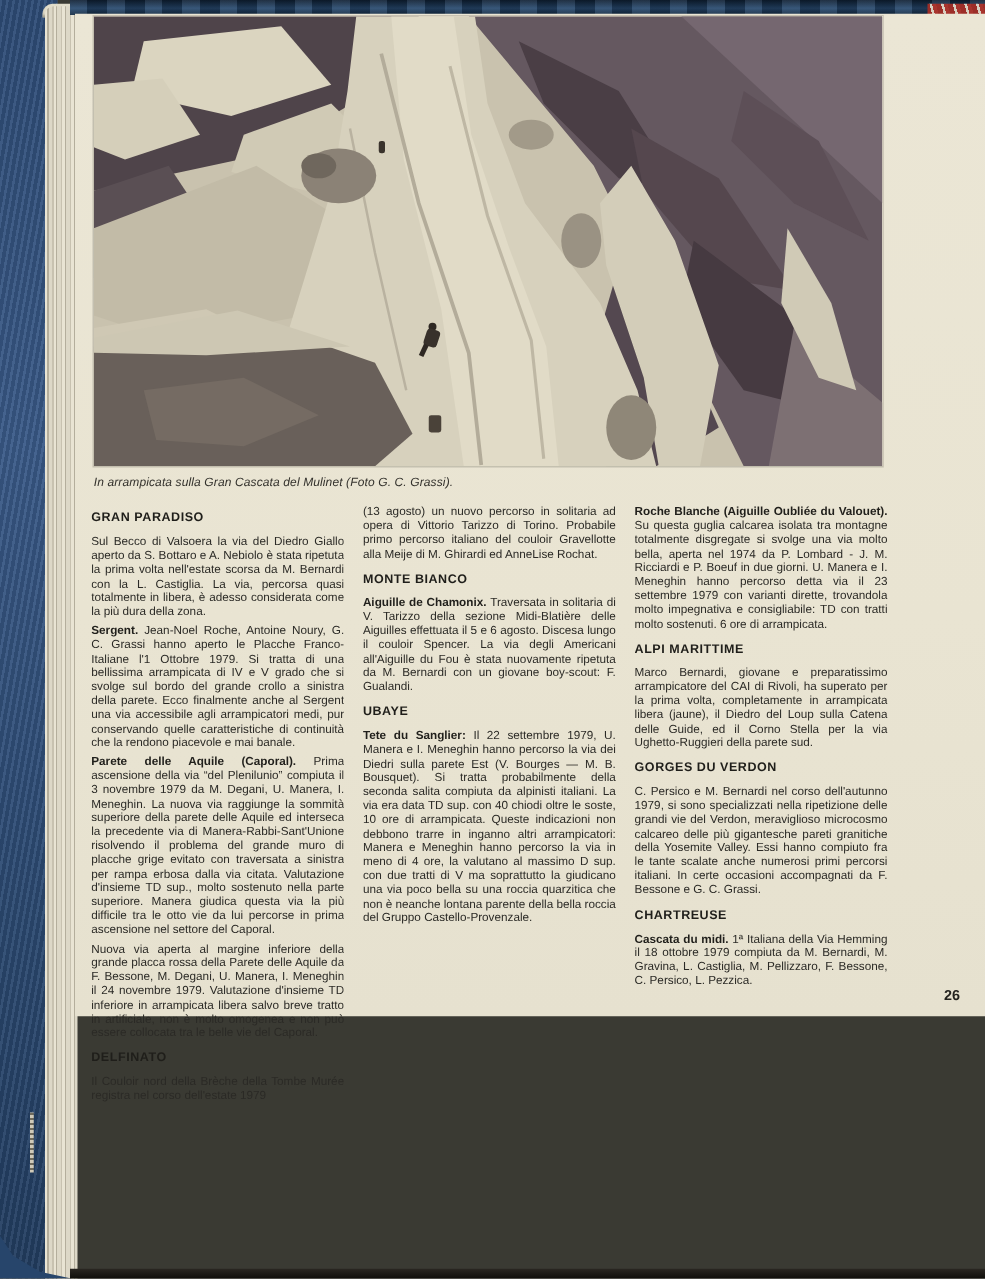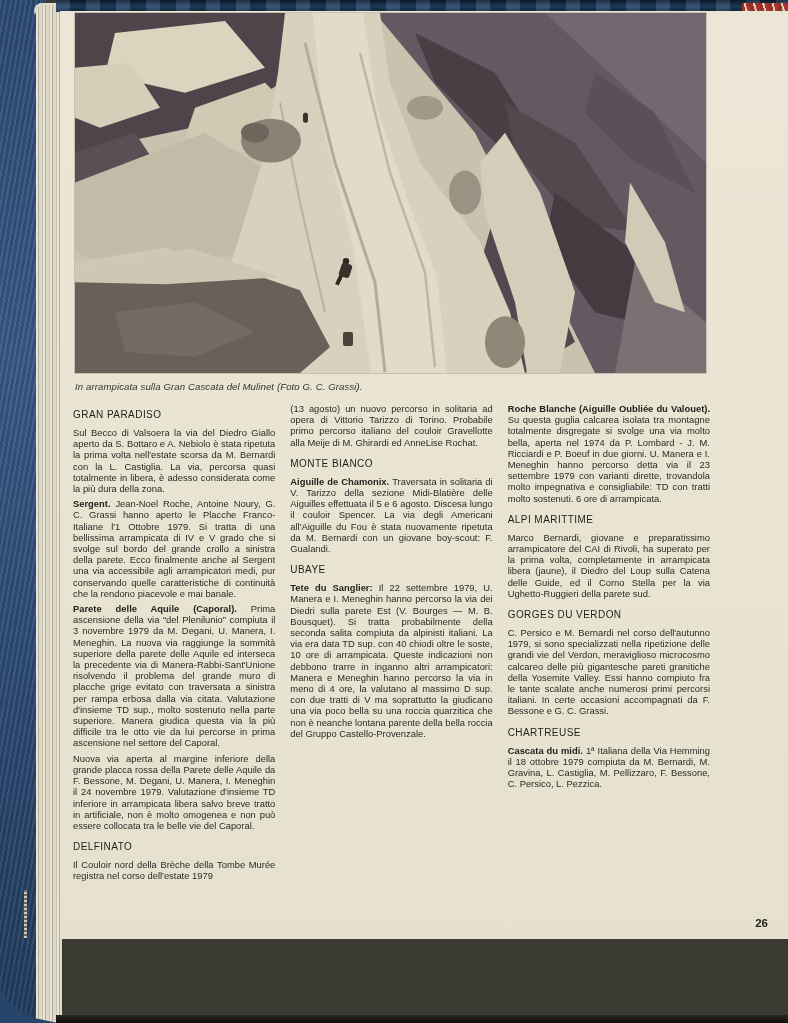--- a/index.html
+++ b/index.html
@@ -41,40 +41,40 @@
   .red-pattern{
     position:absolute;right:0;top:3px;width:46px;height:10px;
     background:repeating-linear-gradient(75deg,#9c2e28 0 4px,#d8cfc0 4px 6px,#a8352e 6px 9px);
   }
   .bottom-book-edge{
     position:absolute;left:56px;bottom:0;width:732px;height:8px;
     background:linear-gradient(180deg,#2a2722,#0f0e0a);
   }
   
   .page{
-    position:absolute;left:60px;top:11px;width:728px;height:928px;
+    position:absolute;left:60px;top:11px;width:728px;height:802px;
     background:linear-gradient(180deg,#ebe6d5 0%,#e9e4d2 60%,#e6e1cf 100%);
     color:#2b2a26;
   }
   .photo{
     position:absolute;left:15px;top:2px;width:631px;height:360px;overflow:hidden;
     box-shadow:0 0 0 1px rgba(90,85,70,.25);
   }
   .photo svg{display:block;width:100%;height:100%;}
   .caption{
     position:absolute;left:15px;top:370px;width:620px;
     font-style:italic;font-size:9.6px;color:#33312c;letter-spacing:.1px;
   }
   .columns{
     position:absolute;left:13px;top:392px;width:637px;height:618px;overflow:hidden;
     display:grid;grid-template-columns:repeat(3,1fr);column-gap:15px;
   }
   .col{overflow:hidden;}
   .col .heading{
-    font-size:10px;font-weight:normal;letter-spacing:.45px;color:#1f1e1a;
+    font-size:10px;font-weight:bold;letter-spacing:.45px;color:#1f1e1a;
     margin:10px 0 7px;
   }
   .col .heading:first-child{margin-top:6px;}
   .col .para{
     font-size:9.4px;line-height:11.2px;text-align:justify;margin:0 0 4px;
   }
   .col .para strong{font-weight:bold;color:#201f1b;}
   .page-number{
     position:absolute;right:20px;bottom:10px;
     font-size:11.5px;font-weight:bold;color:#23221e;

